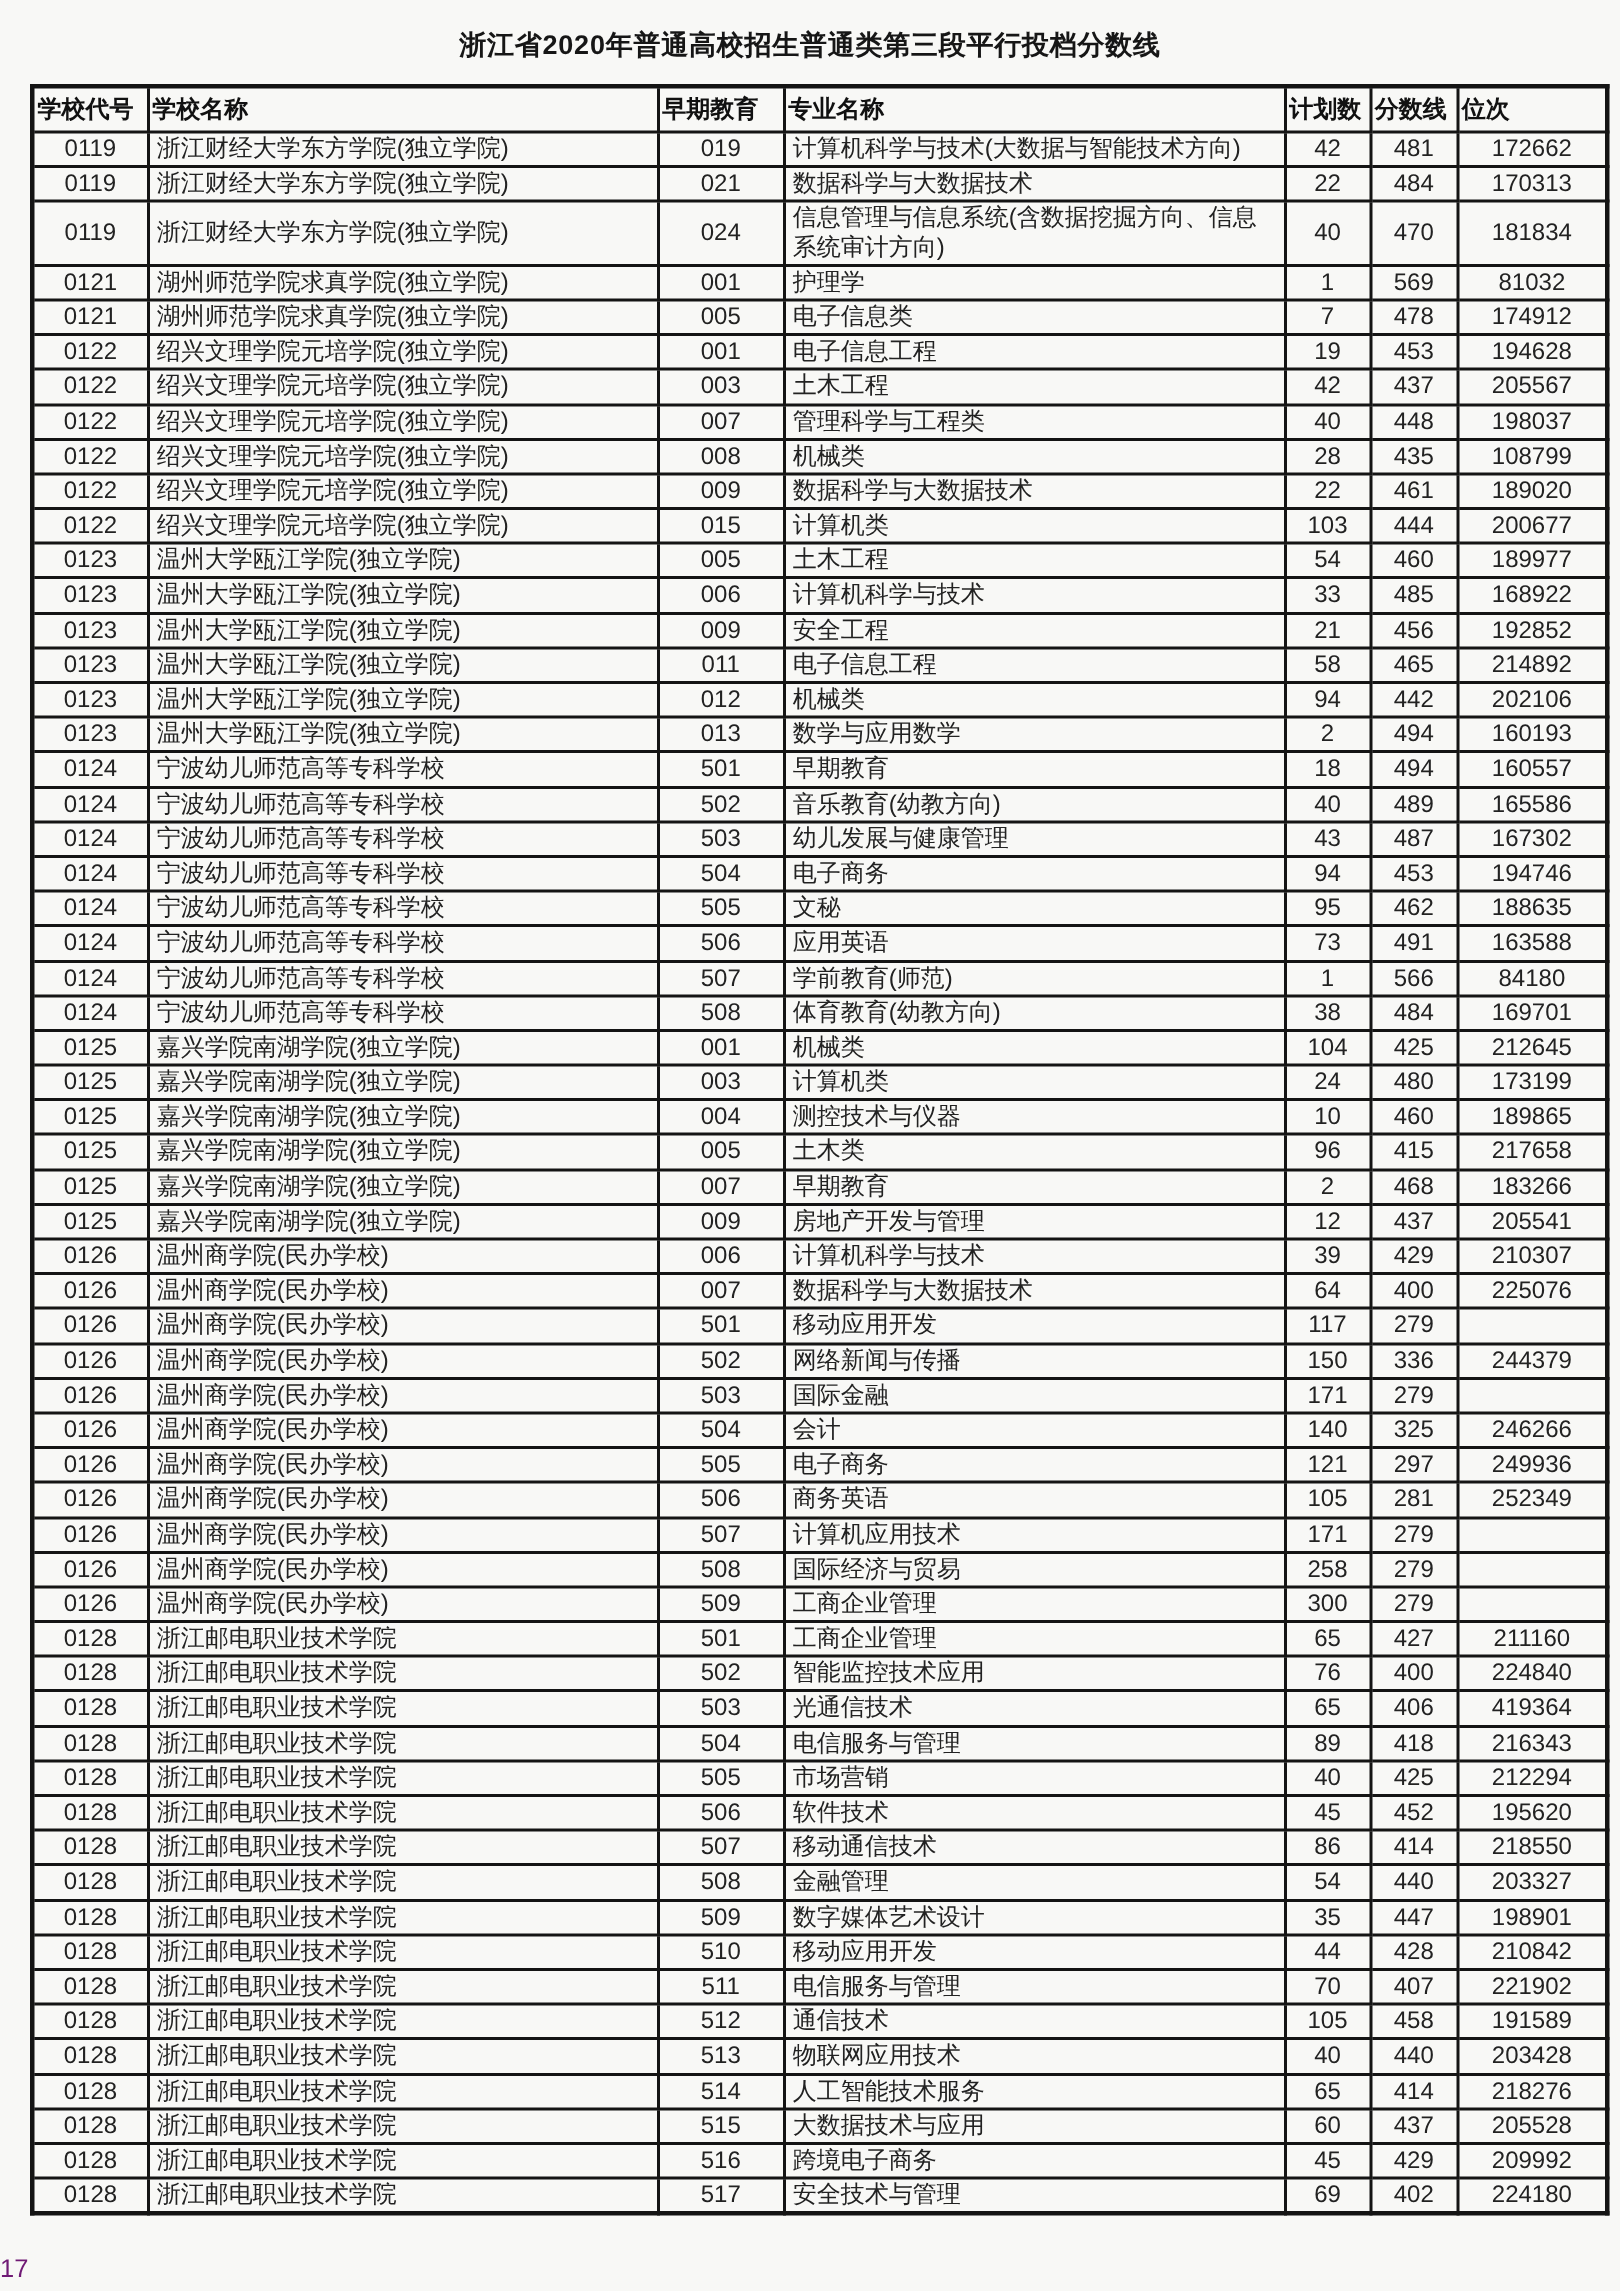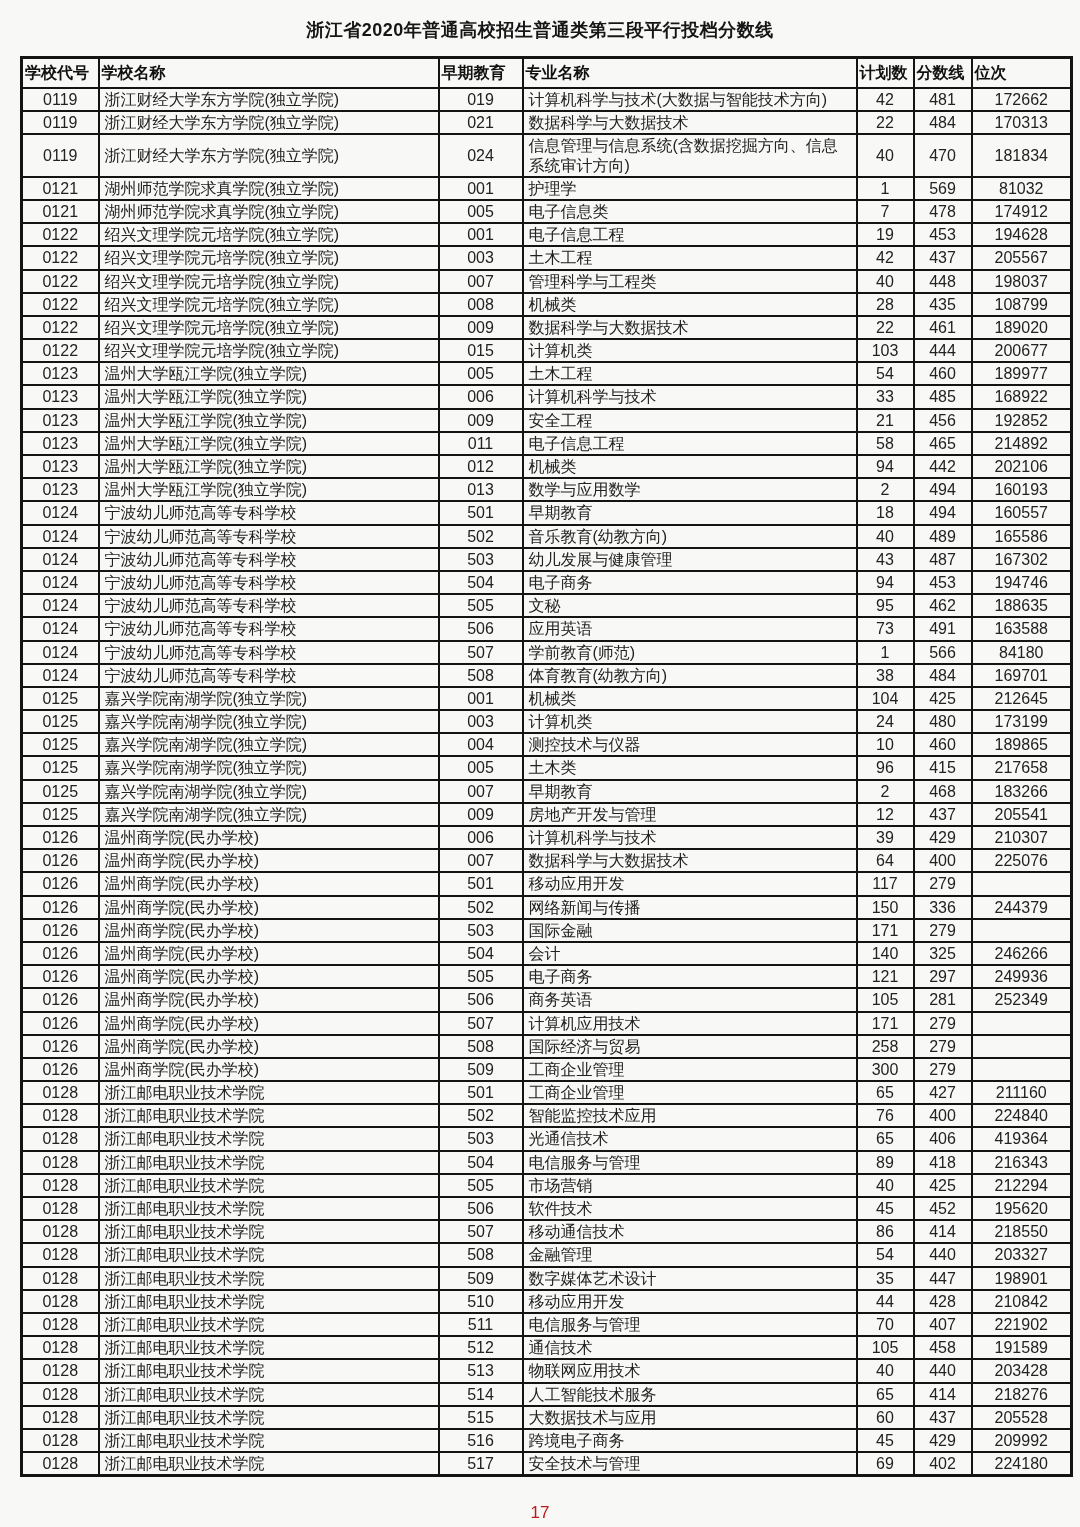--- a/index.html
+++ b/index.html
@@ -49,24 +49,24 @@
   .score-table td {
     font-size: 16px;
     height: 19px;
     line-height: 1.2;
     padding: 1px 5px;
     color: #222;
   }
   td.c0, td.c2, td.c4, td.c5, td.c6 { text-align: center; padding: 1px 2px; }
   td.c1, td.c3 { text-align: left; }
   .page-number {
-    text-align: center;
+    text-align: left;
     font-size: 17px;
     margin-top: 26px;
-    color: #b91c1c;
+    color: #701a75;
   }
 </style>
 </head>
 <body>
 
 <div class="page">
 
   <h1 class="doc-title">浙江省2020年普通高校招生普通类第三段平行投档分数线</h1>
 
   <table class="score-table">

